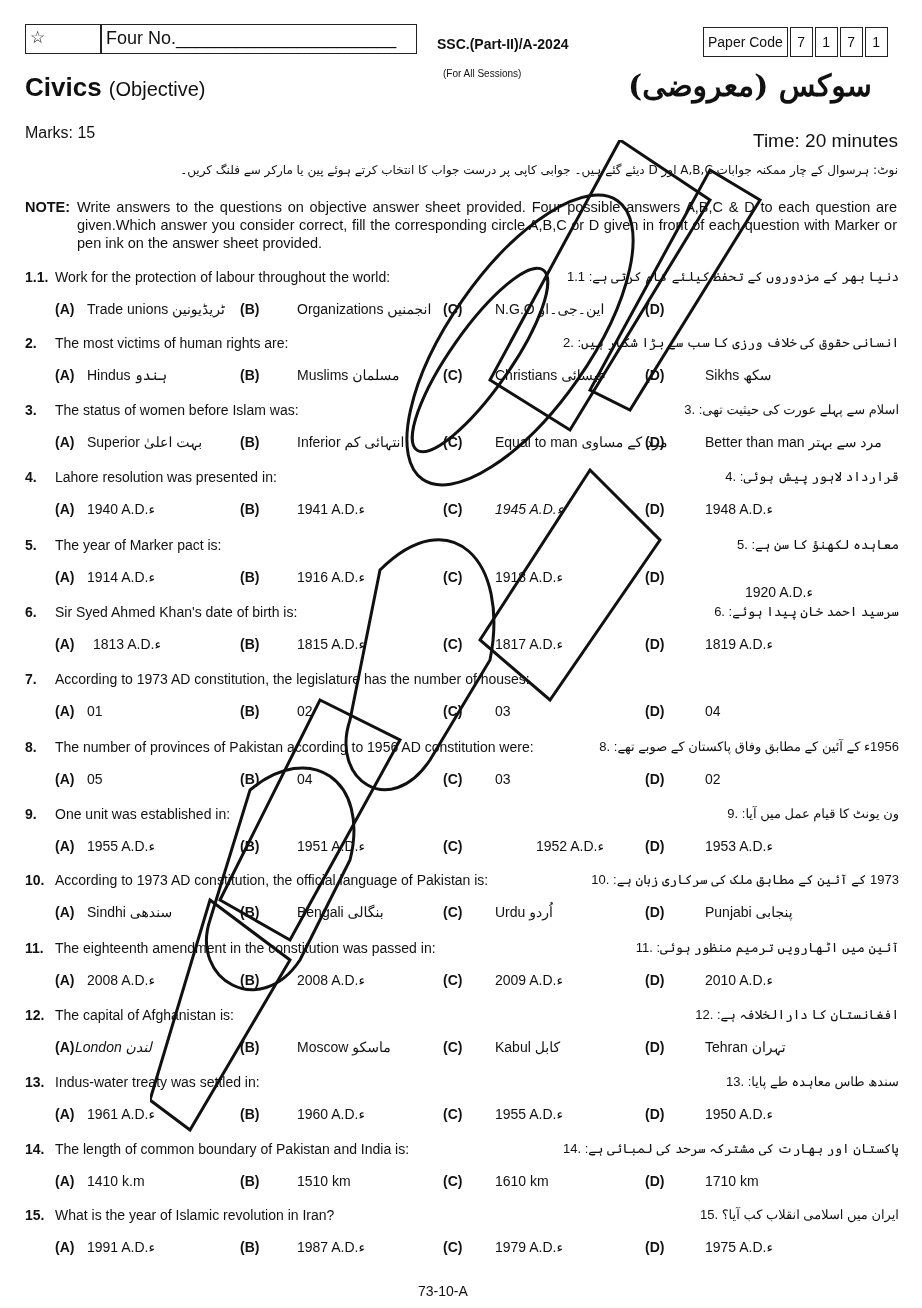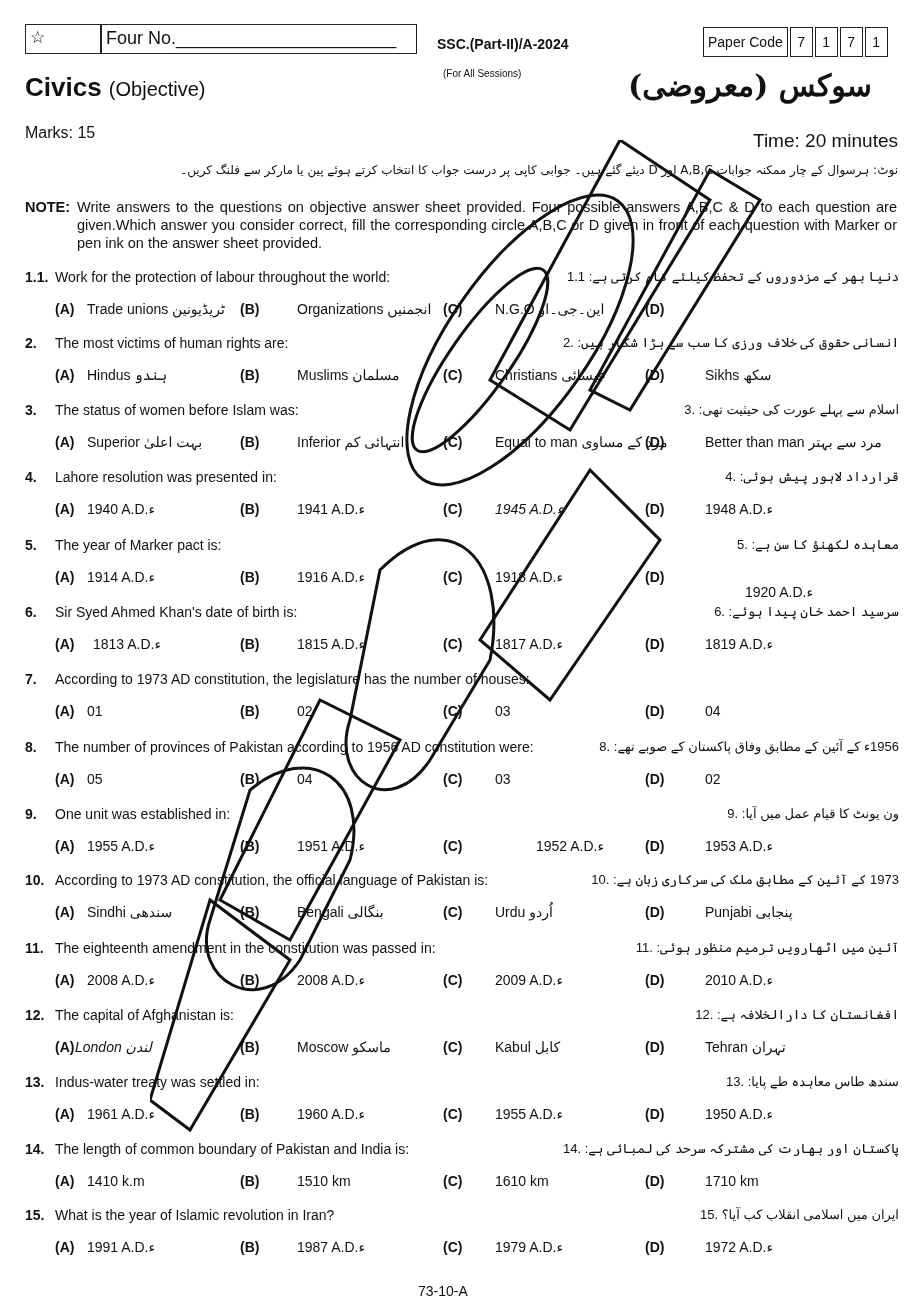--- a/index.html
+++ b/index.html
@@ -306,21 +306,21 @@
         <span class="q-urdu">ایران میں اسلامی انقلاب کب آیا؟ .15</span>
       </div>
       <div class="opts">
         <span class="opt-letter" style="left: 30px;">(A)</span>
         <span class="opt-val" style="left: 62px;">1991 A.D.ء</span>
         <span class="opt-letter" style="left: 215px;">(B)</span>
         <span class="opt-val" style="left: 272px;">1987 A.D.ء</span>
         <span class="opt-letter" style="left: 418px;">(C)</span>
         <span class="opt-val" style="left: 470px;">1979 A.D.ء</span>
         <span class="opt-letter" style="left: 620px;">(D)</span>
-        <span class="opt-val" style="left: 680px;">1972 A.D.ء</span>
+        <span class="opt-val" style="left: 680px;">1975 A.D.ء</span>
       </div>
     </div>
   </div>
 
 <svg class="wm" viewBox="0 0 620 1000">
   <g fill="none" stroke="#111" stroke-width="3">
     <path d="M470 0 L560 60 L420 290 L340 240 Z"></path>
     <path d="M560 30 L610 60 L480 270 L440 250 Z"></path>
     <ellipse cx="370" cy="200" rx="70" ry="170" transform="rotate(35 370 200)"></ellipse>
     <ellipse cx="330" cy="220" rx="30" ry="110" transform="rotate(35 330 220)"></ellipse>

